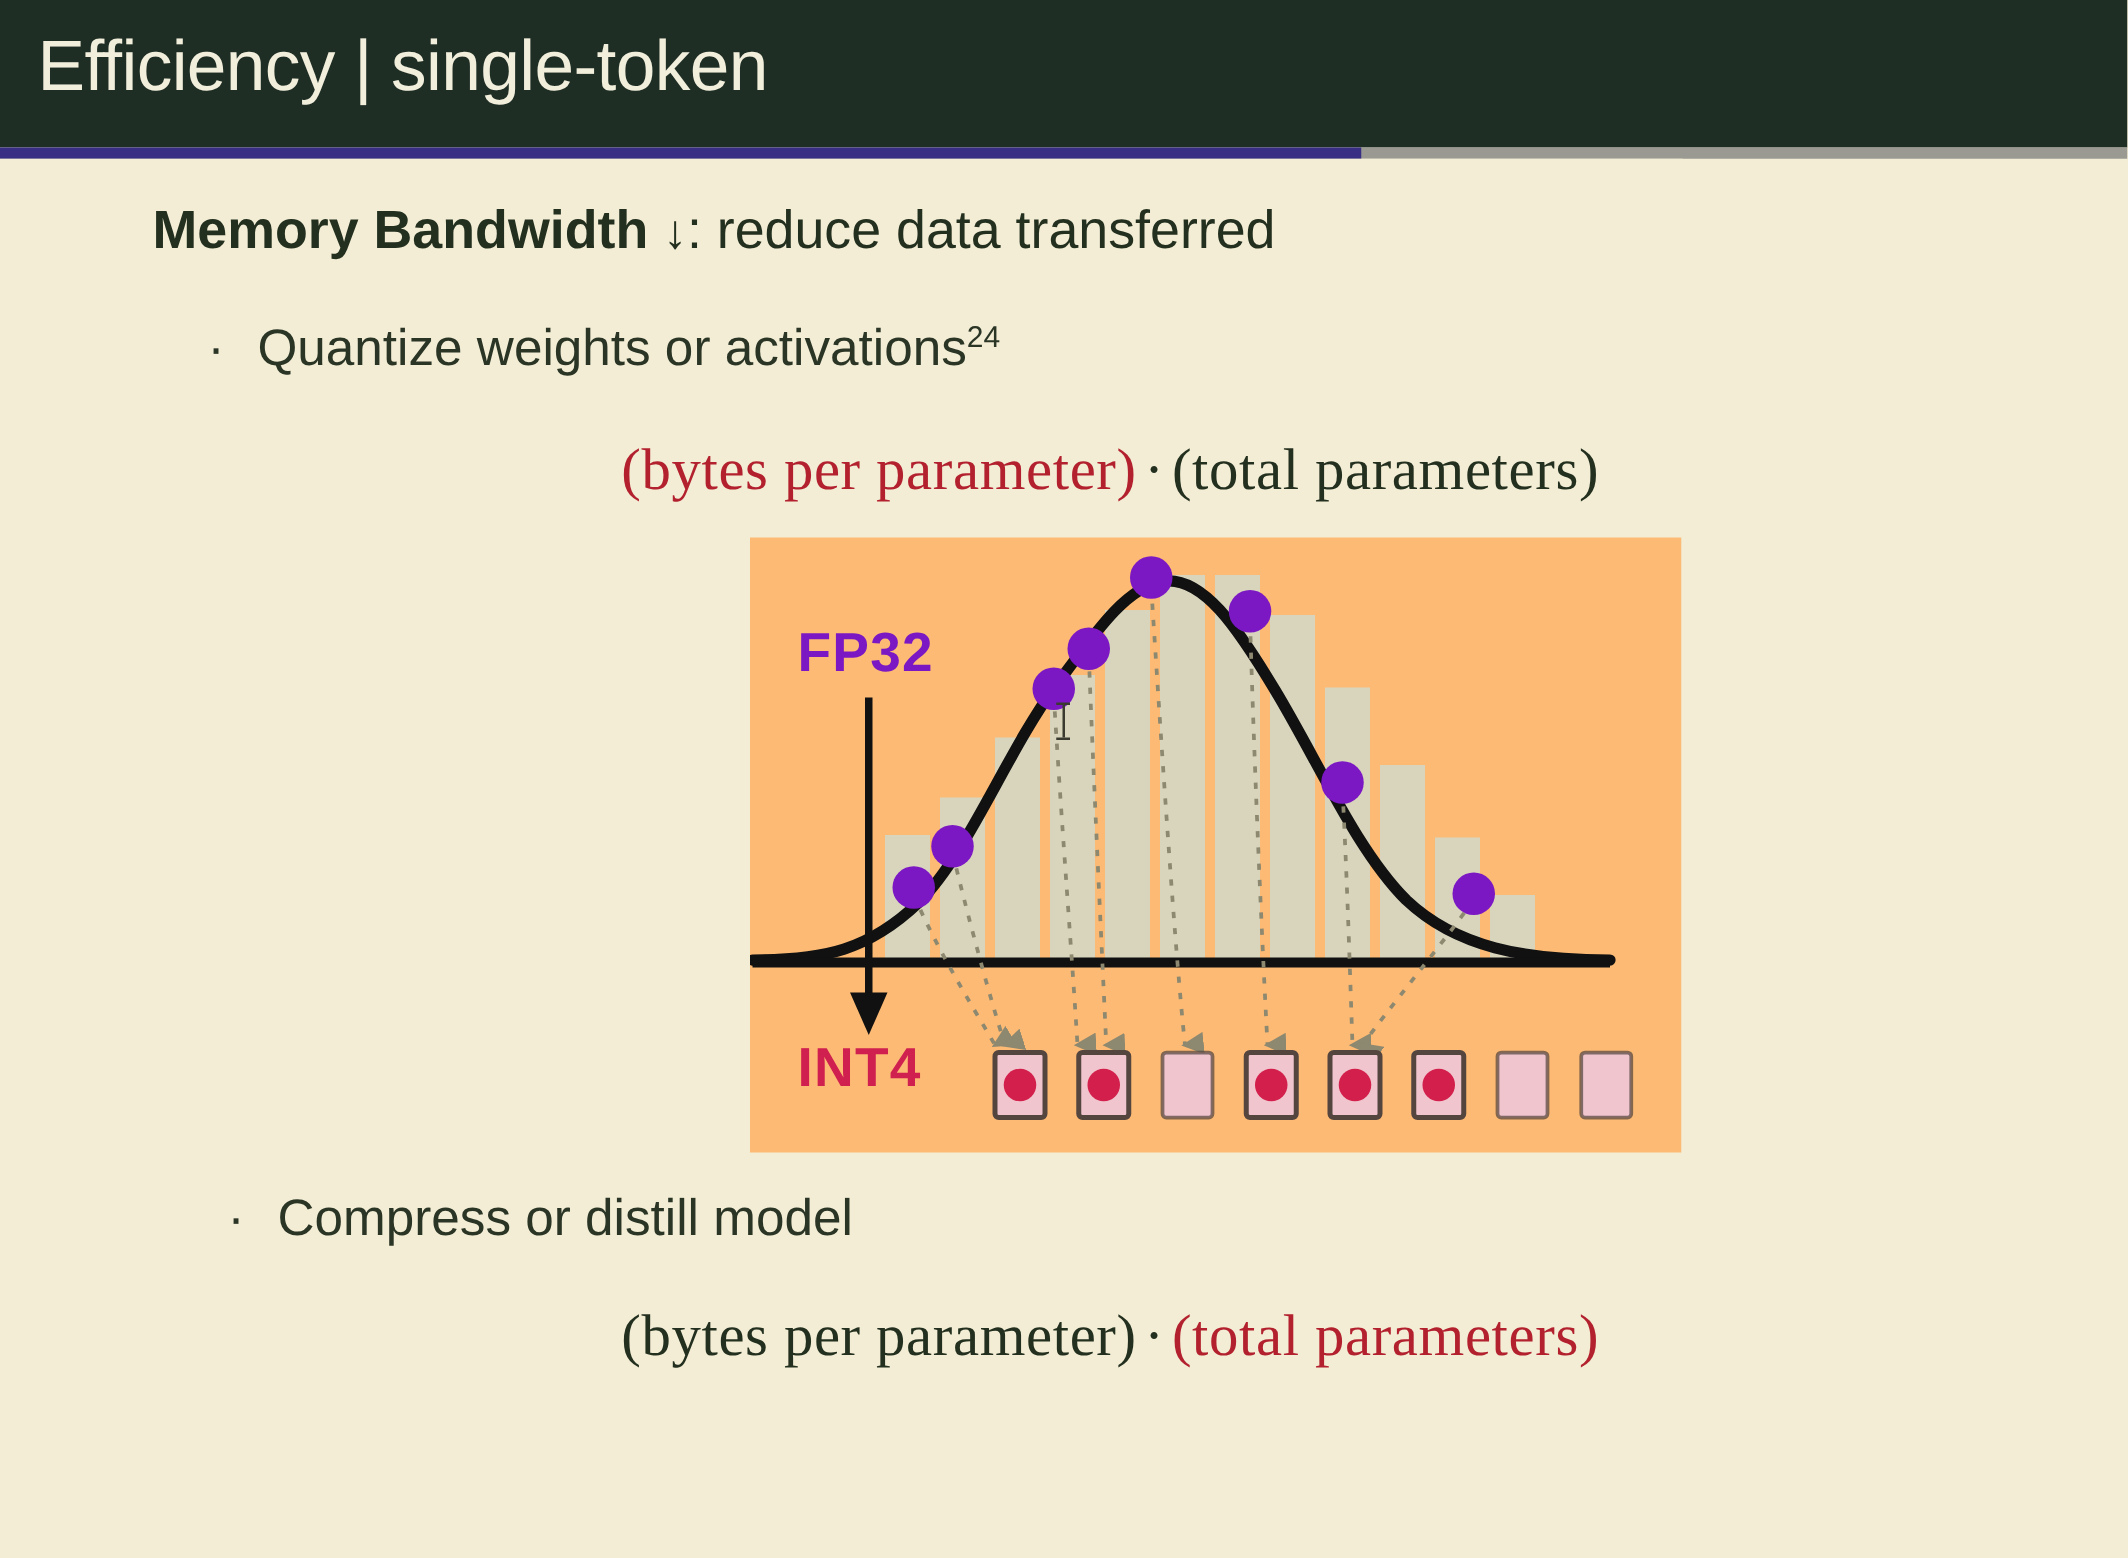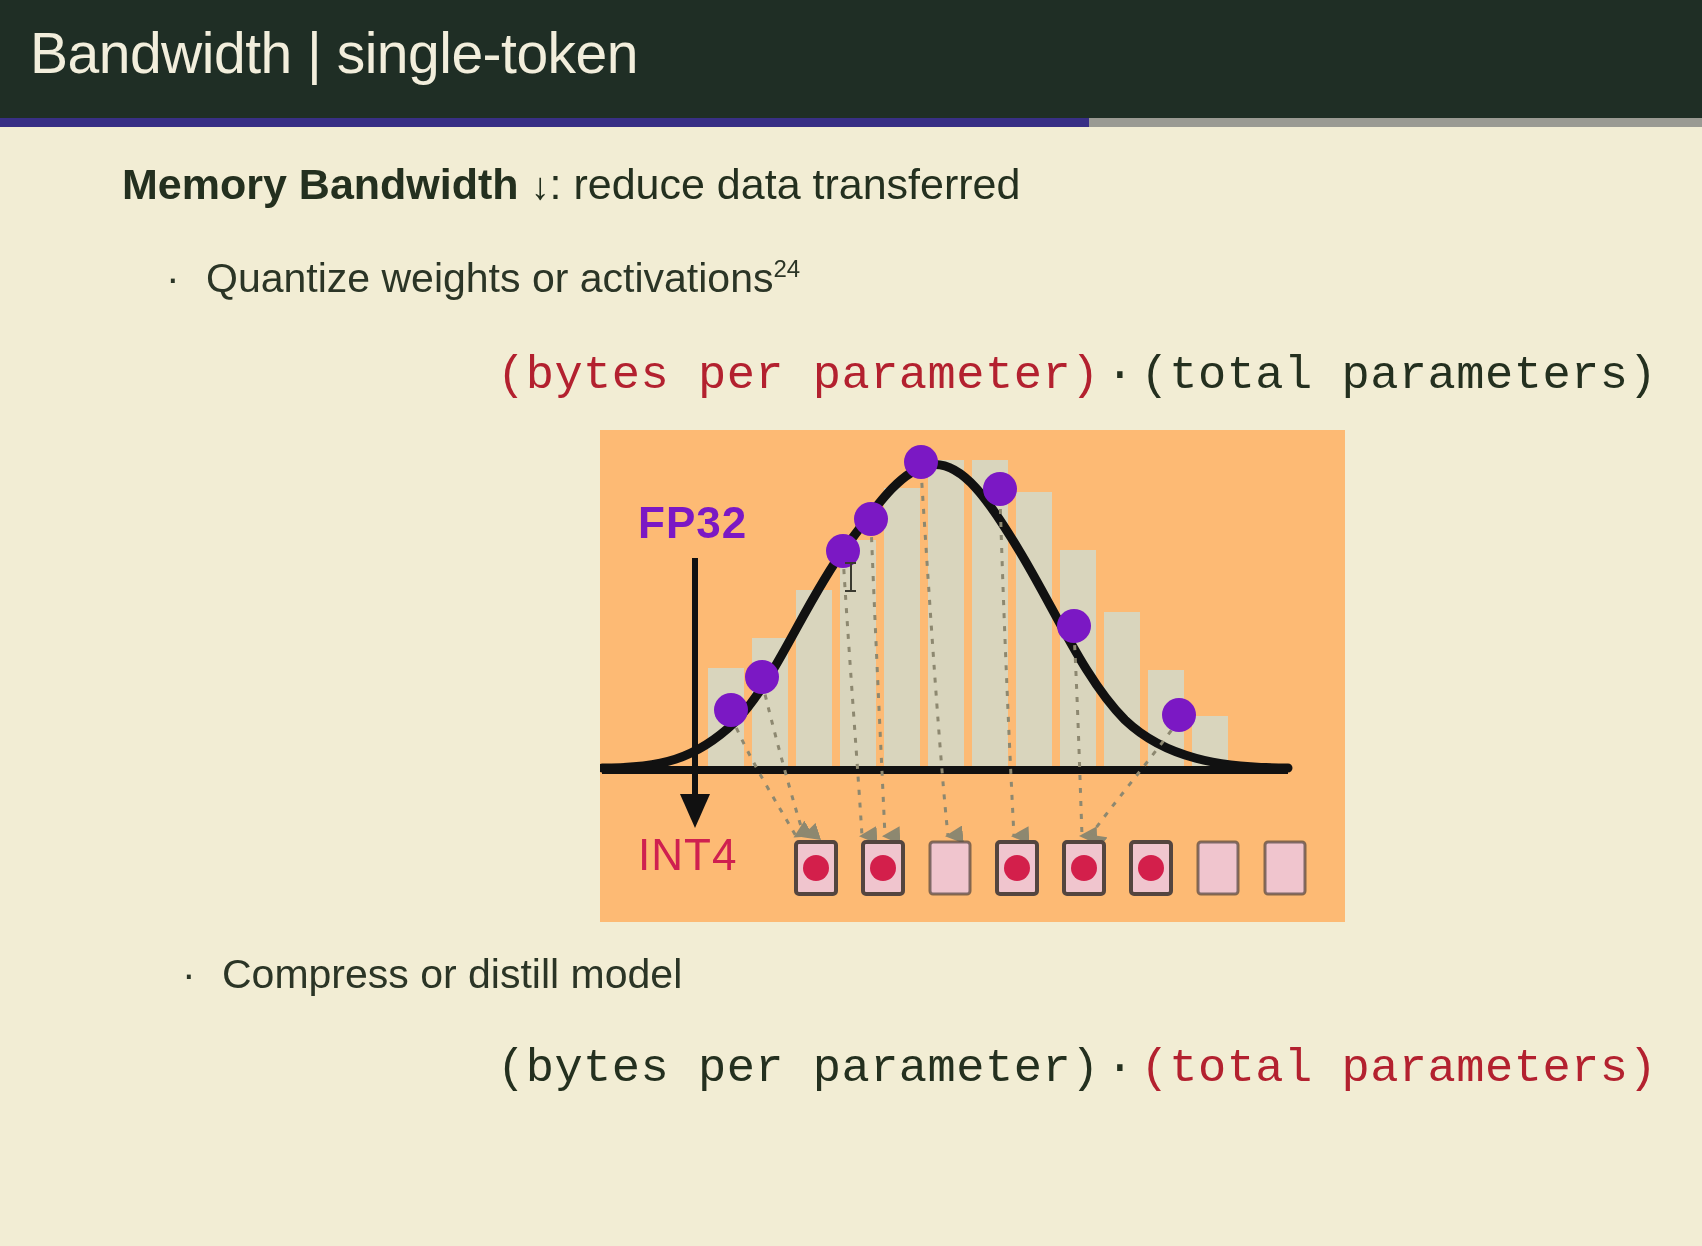--- a/index.html
+++ b/index.html
@@ -76,21 +76,21 @@
   .bullet-quantize { left: 166px; top: 128px; }
   .bullet-compress { left: 182px; top: 824px; }
   .sup {
     font-size: 24px;
     vertical-align: super;
   }
 
   
   .formula {
     position: absolute;
-    font-family: Liberation Mono, monospace;
+    font-family: Liberation Serif, serif;
     font-size: 47px;
     color: #24301f;
     white-space: nowrap;
     letter-spacing: 0.5px;
   }
   .formula-top { left: 497px; top: 222px; }
   .formula-bottom { left: 497px; top: 915px; }
   .formula .red { color: #b3212f; }
   .formula .midsep { padding: 0 6px; }
 
@@ -111,40 +111,40 @@
     left: 38px; top: 68px;
     font-size: 44px;
     font-weight: bold;
     color: #7b18c4;
     letter-spacing: 1px;
   }
   .int4-label {
     position: absolute;
     left: 38px; top: 400px;
     font-size: 44px;
-    font-weight: normal;
+    font-weight: bold;
     color: #cf2050;
     letter-spacing: 1px;
   }
 
   
   .text-caret {
     position: absolute;
     left: 845px; top: 562px;
     width: 11px; height: 30px;
   }
   .text-caret .bar  { position:absolute; left:5px; top:2px; width:2px; height:26px; background:#3a3a30; }
   .text-caret .capT { position:absolute; left:0px; top:0px; width:11px; height:2px; background:#3a3a30; }
   .text-caret .capB { position:absolute; left:0px; bottom:0px; width:11px; height:2px; background:#3a3a30; }
 </style>
 </head>
 <body>
 
 <div class="slide-header">
-  <div class="slide-title">Bandwidth | single-token</div>
+  <div class="slide-title">Efficiency | single-token</div>
 </div>
 <div class="progress-track">
   <div class="progress-fill" id="progress-fill" style="width: 64%;"></div>
 </div>
 
 <div class="slide-body">
 
   <div class="lead-line">
     <span class="strong">Memory Bandwidth</span><span>&nbsp;</span><span class="arrow-down-glyph">↓</span><span>: reduce data transferred</span>
   </div>

